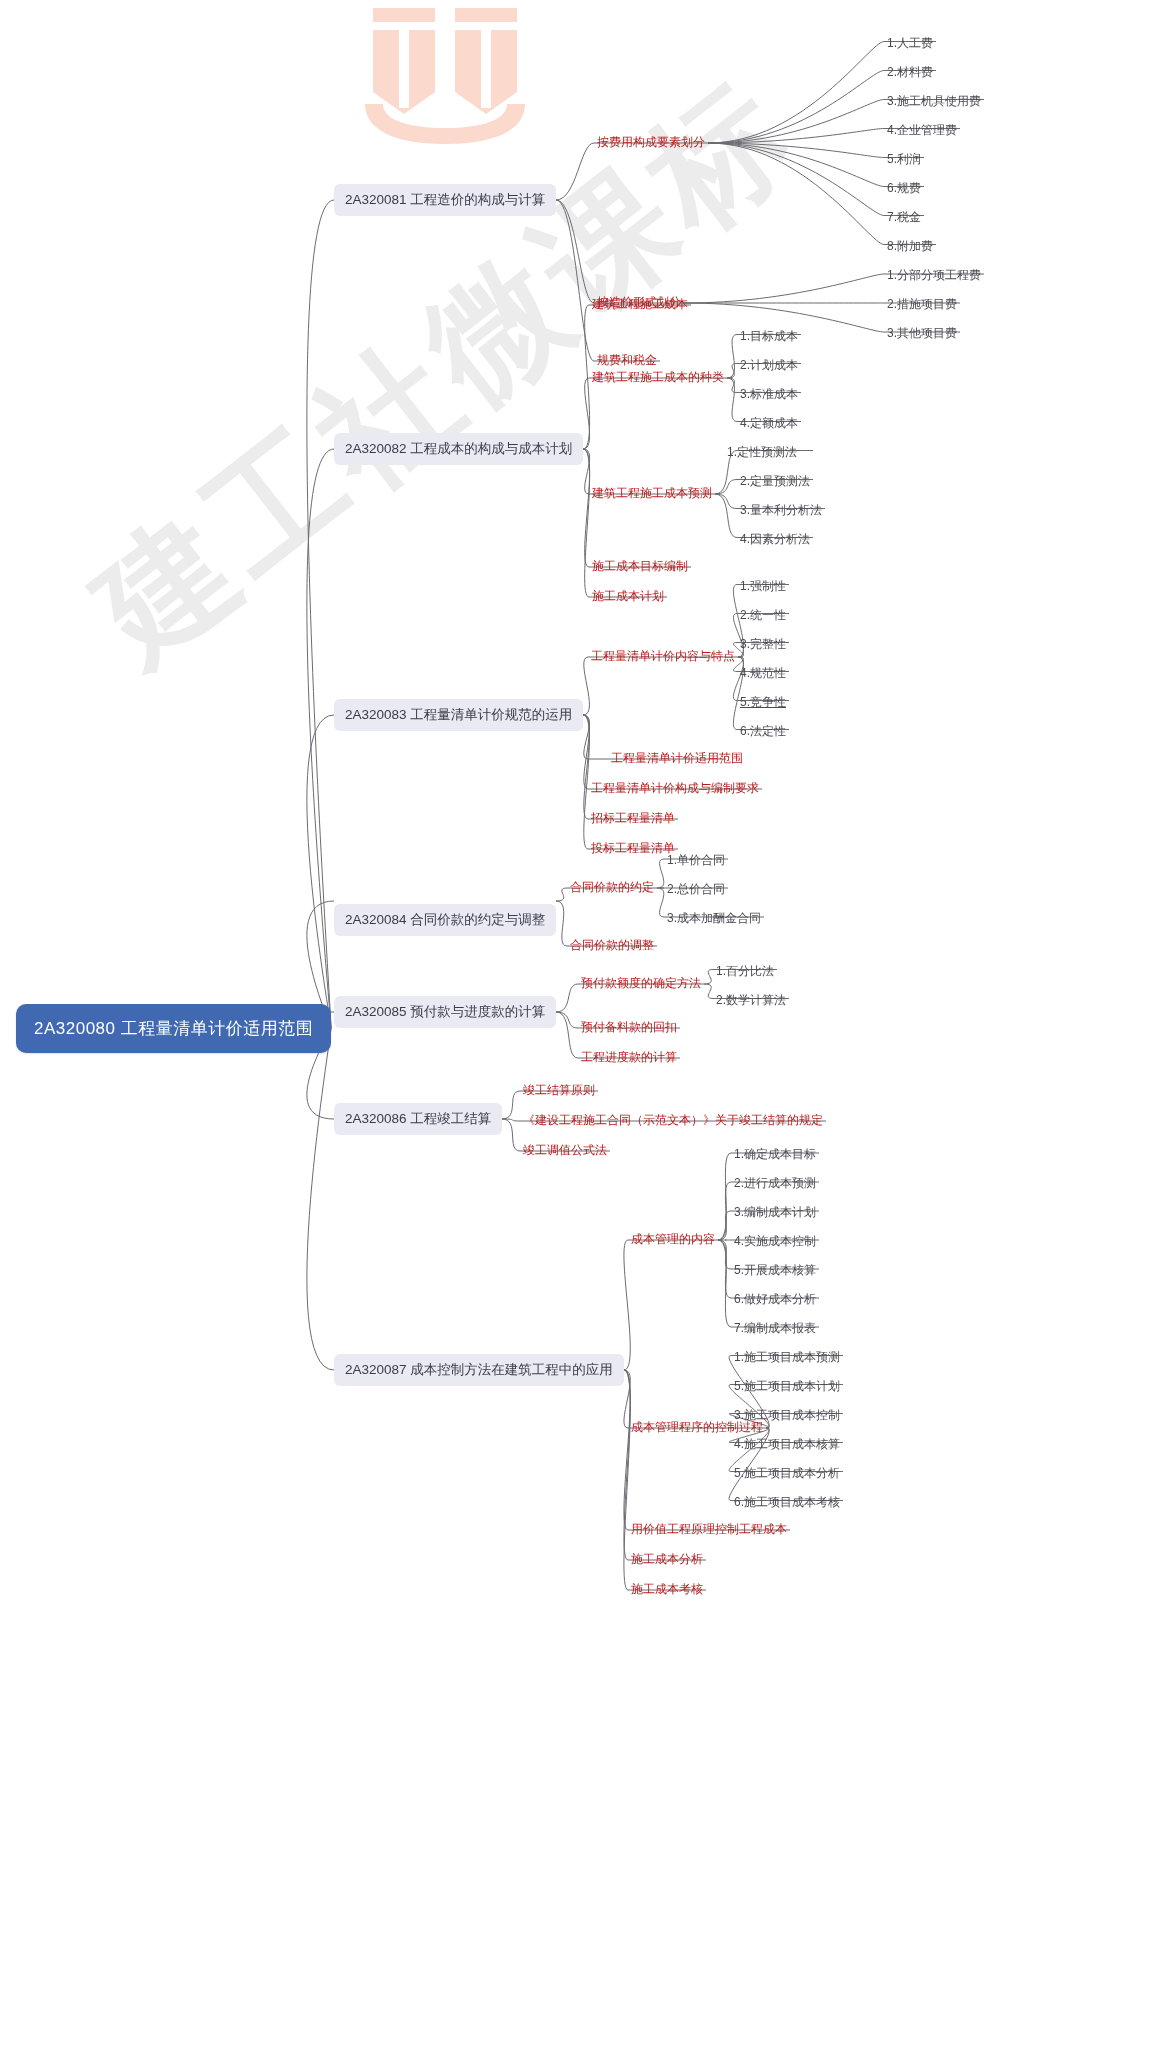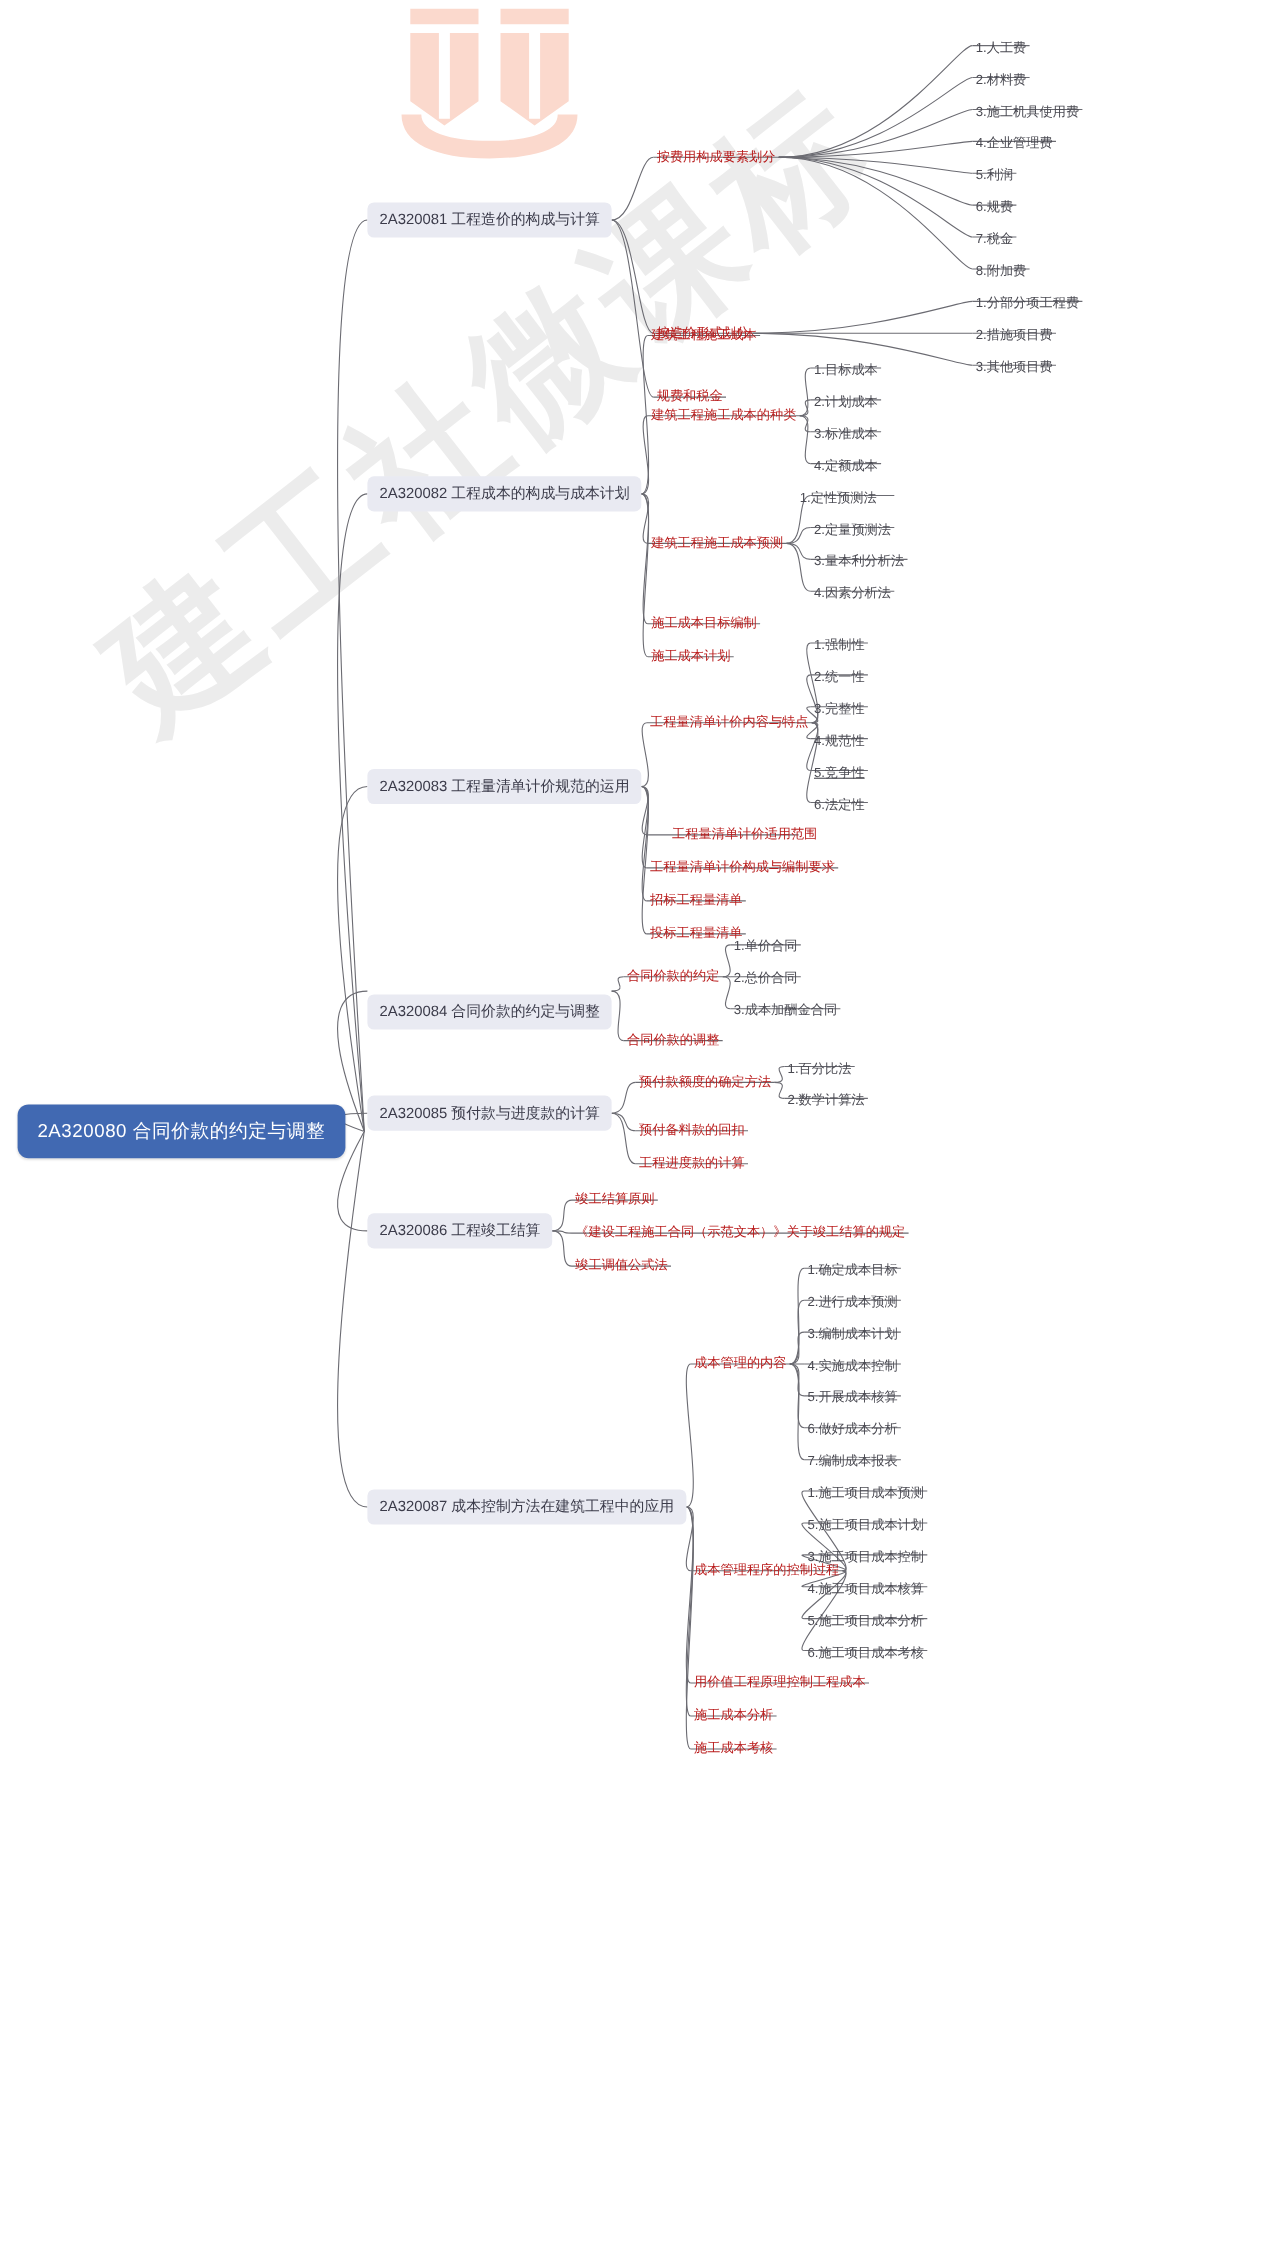--- a/index.html
+++ b/index.html
@@ -212,21 +212,21 @@
       <path d="M731,1500.5 L843,1500.5" fill="none" stroke="#6b6b72" stroke-width="1"></path>
       <path d="M624,1370 C642,1370 614,1530 628,1530" fill="none" stroke="#6b6b72" stroke-width="1"></path>
       <path d="M628,1530 L790,1530" fill="none" stroke="#6b6b72" stroke-width="1"></path>
       <path d="M624,1370 C642,1370 614,1560 628,1560" fill="none" stroke="#6b6b72" stroke-width="1"></path>
       <path d="M628,1560 L706,1560" fill="none" stroke="#6b6b72" stroke-width="1"></path>
       <path d="M624,1370 C642,1370 614,1590 628,1590" fill="none" stroke="#6b6b72" stroke-width="1"></path>
       <path d="M628,1590 L706,1590" fill="none" stroke="#6b6b72" stroke-width="1"></path>
     </svg>
 
   <div id="nodes">
-      <div class="node root" style="left: 16px; top: 1003.5px;">2A320080 合同价款的约定与调整</div>
+      <div class="node root" style="left: 16px; top: 1003.5px;">2A320080 工程量清单计价适用范围</div>
       <div class="node lvl2" style="left: 334px; top: 184px;">2A320081 工程造价的构成与计算</div>
       <div class="node lvl3" style="left: 594px; top: 132px;">按费用构成要素划分</div>
       <div class="node leaf" style="left: 884px; top: 32.5px;">1.人工费</div>
       <div class="node leaf" style="left: 884px; top: 61.5px;">2.材料费</div>
       <div class="node leaf" style="left: 884px; top: 90.5px;">3.施工机具使用费</div>
       <div class="node leaf" style="left: 884px; top: 119.5px;">4.企业管理费</div>
       <div class="node leaf" style="left: 884px; top: 148.5px;">5.利润</div>
       <div class="node leaf" style="left: 884px; top: 177.5px;">6.规费</div>
       <div class="node leaf" style="left: 884px; top: 206.5px;">7.税金</div>
       <div class="node leaf" style="left: 884px; top: 235.5px;">8.附加费</div>

